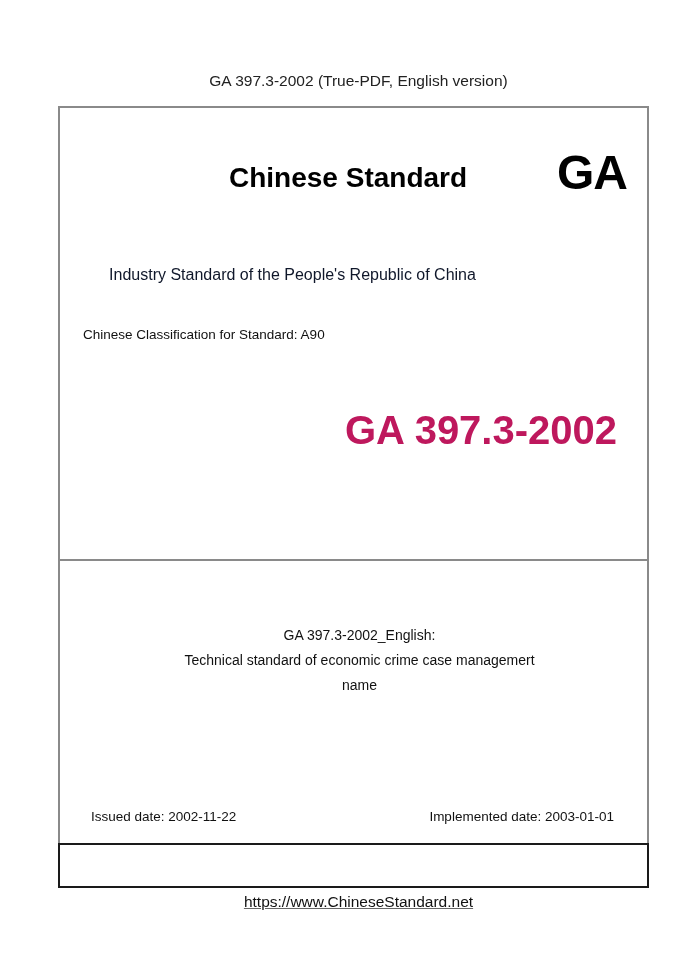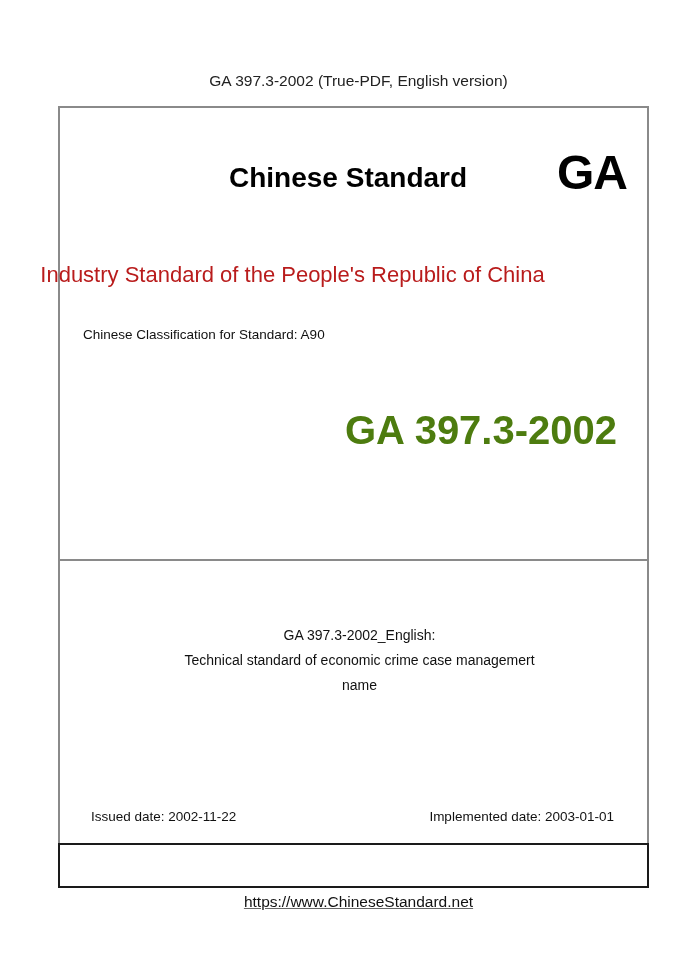--- a/index.html
+++ b/index.html
@@ -63,36 +63,36 @@
       font-weight: bold;
       line-height: 54px;
       color: #000;
       letter-spacing: -1px;
       text-align: right;
     }
     .industry-line {
       left: 0; width: 561px;
       top: 264px;
       text-align: center;
-      font-size: 22px;
+      font-size: 16px;
       line-height: 22px;
-      color: #b91c1c;
+      color: #0f172a;
     }
     .classification {
       left: 71px; top: 326px;
       font-size: 13.5px;
       line-height: 18px;
       color: #111;
     }
     .std-number {
       left: 333px; top: 405px;
       font-size: 40px;
       font-weight: bold;
       line-height: 50px;
-      color: #4d7c0f;
+      color: #be185d;
       white-space: nowrap;
     }
 
     .doc-title {
       left: 60px; width: 575px;
       top: 623px;
       text-align: center;
       font-size: 14px;
       line-height: 25px;
       color: #111;

